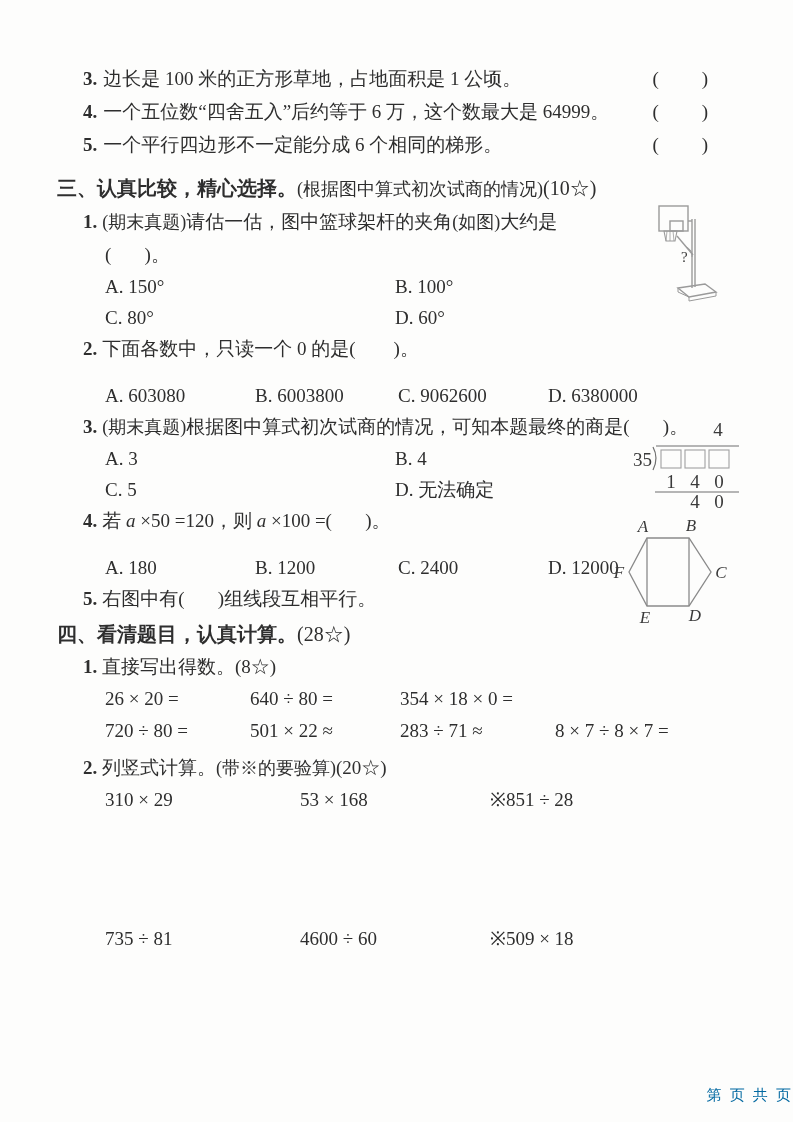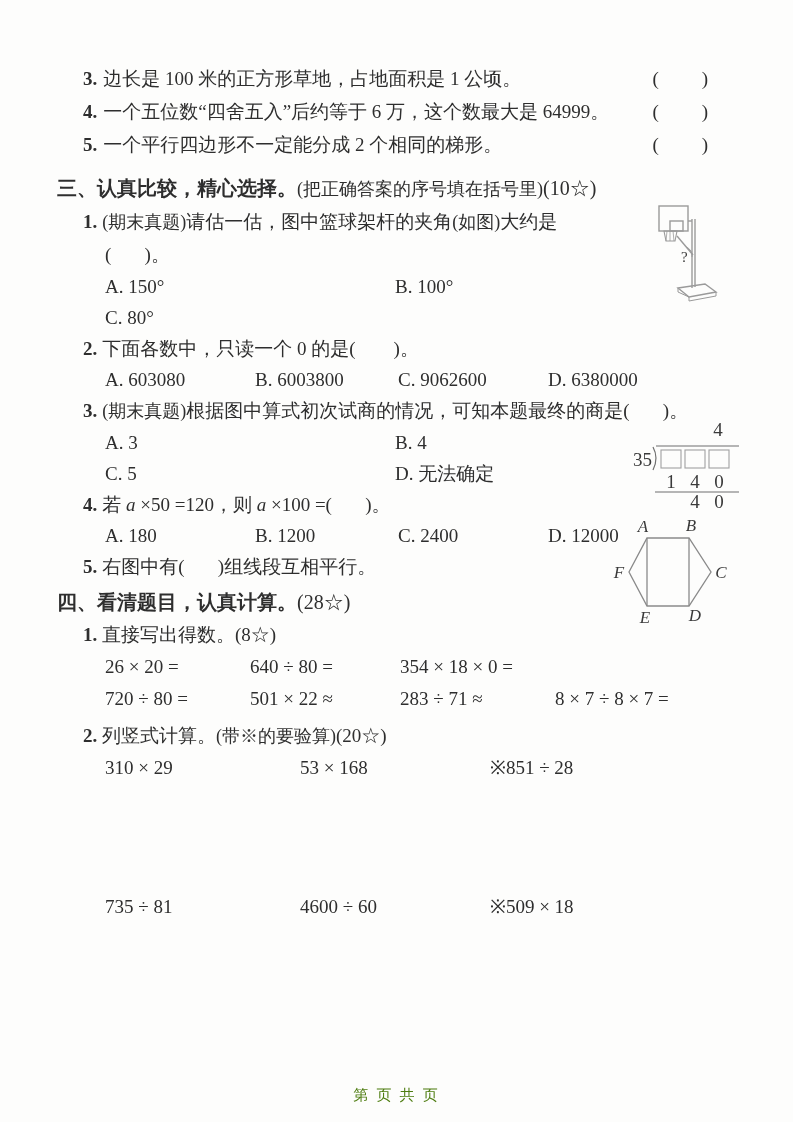--- a/index.html
+++ b/index.html
@@ -18,73 +18,74 @@
   .judge-row{display:flex;line-height:33px;padding-left:26px;padding-right:35px;}
   .judge-row .num{font-weight:bold;margin-right:6px;}
   .judge-row .bracket{margin-left:auto;white-space:pre;}
   
   .sec-heading{line-height:34px;margin-top:10px;font-size:20px;}
   .sec-heading .sec-bold{font-weight:bold;}
   
   .qline{line-height:31px;padding-left:26px;}
   .qline .num{font-weight:bold;margin-right:5px;}
   .qline2{line-height:33px;padding-left:48px;white-space:pre;}
-  .opts4{display:grid;grid-template-columns:150px 143px 150px auto;padding-left:48px;line-height:31px;}
+  .opts4{display:grid;grid-template-columns:150px 143px 150px auto;padding-left:48px;line-height:31px;margin-top:16px;}
   .opts2{display:grid;grid-template-columns:290px auto;padding-left:48px;line-height:31px;}
   .calc-stem{line-height:32px;padding-left:26px;}
   .calc-row4{display:grid;grid-template-columns:145px 150px 155px auto;padding-left:48px;line-height:32px;font-family:Liberation Serif, serif;}
   .calc-row3{display:grid;grid-template-columns:195px 190px auto;padding-left:48px;line-height:32px;}
   .vgap{margin-top:107px;}
   .hgap4{margin-top:3px;}
   .c2gap{margin-top:5px;}
   
   .fig{position:absolute;}
   .fig svg text{fill:#3a3a3a;}
   .footer{
-    position:absolute;left:0;right:0;top:1086px;text-align:center;
+    position:absolute;left:0;right:0;top:1086px;text-align:right;
     font-family:"Liberation Sans","DejaVu Sans",sans-serif;
-    font-size:15px;color:#4d7c0f;letter-spacing:2px;white-space:pre;
+    font-size:15px;color:#0369a1;letter-spacing:2px;white-space:pre;
   }
 </style>
 </head>
 <body>
 
 <div class="page">
   <div class="content">
 
     <div class="judge-row">
       <span class="num">3.</span>
       <span class="pre">边长是 100 米的正方形草地，占地面积是 1 公顷。</span>
       <span class="bracket">(         )</span>
     </div>
     <div class="judge-row">
       <span class="num">4.</span>
       <span class="pre">一个五位数“四舍五入”后约等于 6 万，这个数最大是 64999。</span>
       <span class="bracket">(         )</span>
     </div>
     <div class="judge-row">
       <span class="num">5.</span>
-      <span class="pre">一个平行四边形不一定能分成 2 个相同的梯形。</span>
+      <span class="pre">一个平行四边形不一定能分成 6 个相同的梯形。</span>
       <span class="bracket">(         )</span>
     </div>
 
     <div class="sec-heading">
-      <span class="sec-bold">三、认真比较，精心选择。</span><span class="note">(把正确答案的序号填在括号里)</span><span>(10☆)</span>
+      <span class="sec-bold">三、认真比较，精心选择。</span><span class="note">(根据图中算式初次试商的情况)</span><span>(10☆)</span>
     </div>
 
     <div class="qline">
       <span class="num">1.</span><span class="note">(期末真题)</span><span class="pre">请估一估，图中篮球架杆的夹角</span><span class="note">(如图)</span><span>大约是</span>
     </div>
     <div class="qline2">(       )。</div>
     <div class="opts2">
       <span>A. 150°</span>
       <span>B. 100°</span>
     </div>
     <div class="opts2">
       <span>C. 80°</span>
+      <span>D. 60°</span>
     </div>
 
     <div class="qline">
       <span class="num">2.</span><span class="pre">下面各数中，只读一个 0 的是(        )。</span>
     </div>
     <div class="opts4">
       <span>A. 603080</span>
       <span>B. 6003800</span>
       <span>C. 9062600</span>
       <span>D. 6380000</span>

